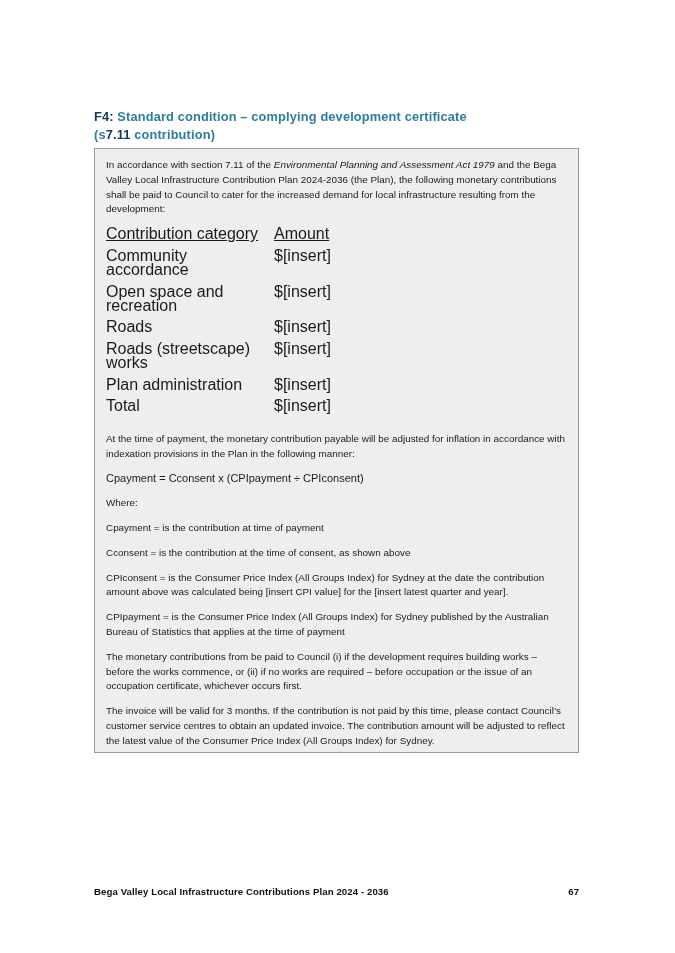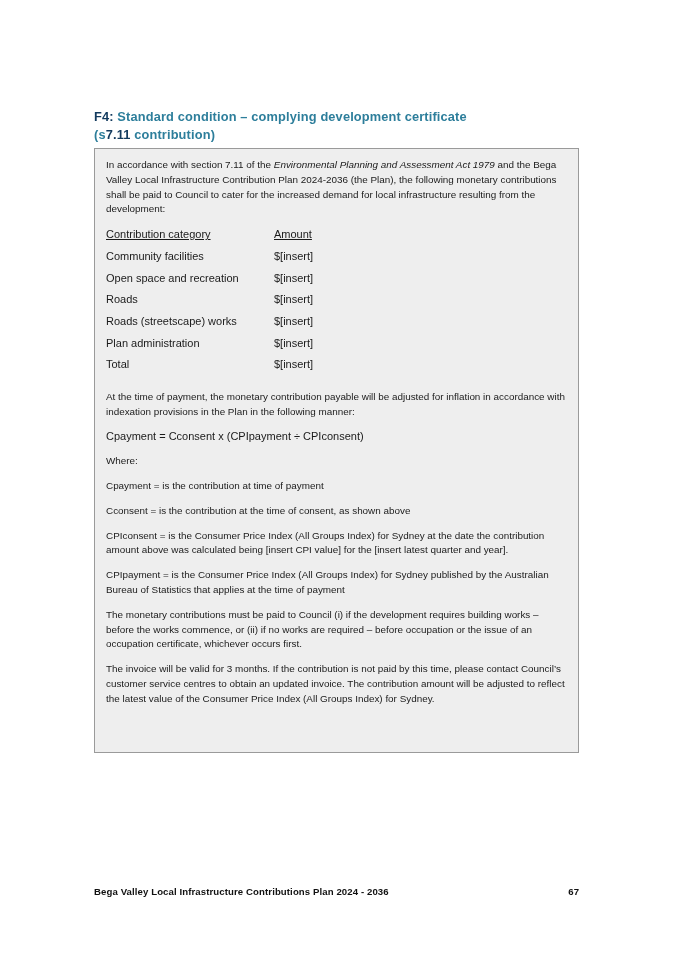--- a/index.html
+++ b/index.html
@@ -61,21 +61,21 @@
   .para:last-child { margin-bottom: 14px; }
   .para em { font-style: italic; }
 
   
   .contrib-table {
     border-collapse: collapse;
     margin: 6px 0 11px 0;
     width: 255px;
   }
   .contrib-table td {
-    font-size: 11px;
+    font-size: 16px;
     line-height: 14px;
     color: #1a1a1a;
     padding: 0 0 7.6px 0;
     vertical-align: top;
   }
   .contrib-table td.cat { width: 168px; }
   .contrib-table tr.head td {
     text-decoration: underline;
     padding-bottom: 8px;
   }
@@ -124,21 +124,21 @@
 
     <p class="para"><span>In accordance with section 7.11 of the </span><em>Environmental Planning and Assessment Act 1979</em><span> and the Bega Valley Local Infrastructure Contribution Plan 2024-2036 (the Plan), the following monetary contributions shall be paid to Council to cater for the increased demand for local infrastructure resulting from the development:</span></p>
 
     <table class="contrib-table">
       <tbody>
         <tr class="head">
           <td class="cat">Contribution category</td>
           <td>Amount</td>
         </tr>
         <tr>
-          <td class="cat">Community facilities</td>
+          <td class="cat">Community accordance</td>
           <td>$[insert]</td>
         </tr>
         <tr>
           <td class="cat">Open space and recreation</td>
           <td>$[insert]</td>
         </tr>
         <tr>
           <td class="cat">Roads</td>
           <td>$[insert]</td>
         </tr>
@@ -162,21 +162,21 @@
     <p class="formula">Cpayment =  Cconsent x (CPIpayment ÷ CPIconsent)</p>
 
     <p class="para">Where:</p>
 
     <p class="para">Cpayment = is the contribution at time of payment</p>
     <p class="para">Cconsent = is the contribution at the time of consent, as shown above</p>
     <p class="para">CPIconsent = is the Consumer Price Index (All Groups Index) for Sydney at the date the contribution amount above was calculated being [insert CPI value] for the [insert latest quarter and year].</p>
     <p class="para">CPIpayment = is the Consumer Price Index (All Groups Index) for Sydney published by the Australian Bureau of Statistics that applies at the time of payment</p>
 
 
-    <p class="para">The monetary contributions must be paid to Council (i) if the development requires building works – before the works commence, or (ii) if no works are required – before occupation or the issue of an occupation certificate, whichever occurs first.</p>
+    <p class="para">The monetary contributions from be paid to Council (i) if the development requires building works – before the works commence, or (ii) if no works are required – before occupation or the issue of an occupation certificate, whichever occurs first.</p>
 
     <p class="para">The invoice will be valid for 3 months. If the contribution is not paid by this time, please contact Council’s customer service centres to obtain an updated invoice. The contribution amount will be adjusted to reflect the latest value of the Consumer Price Index (All Groups Index) for Sydney.</p>
 
   </div>
 
   <div class="footer">
     <span class="footer-title">Bega Valley Local Infrastructure Contributions Plan 2024 - 2036</span>
     <span class="footer-page">67</span>
   </div>
 

